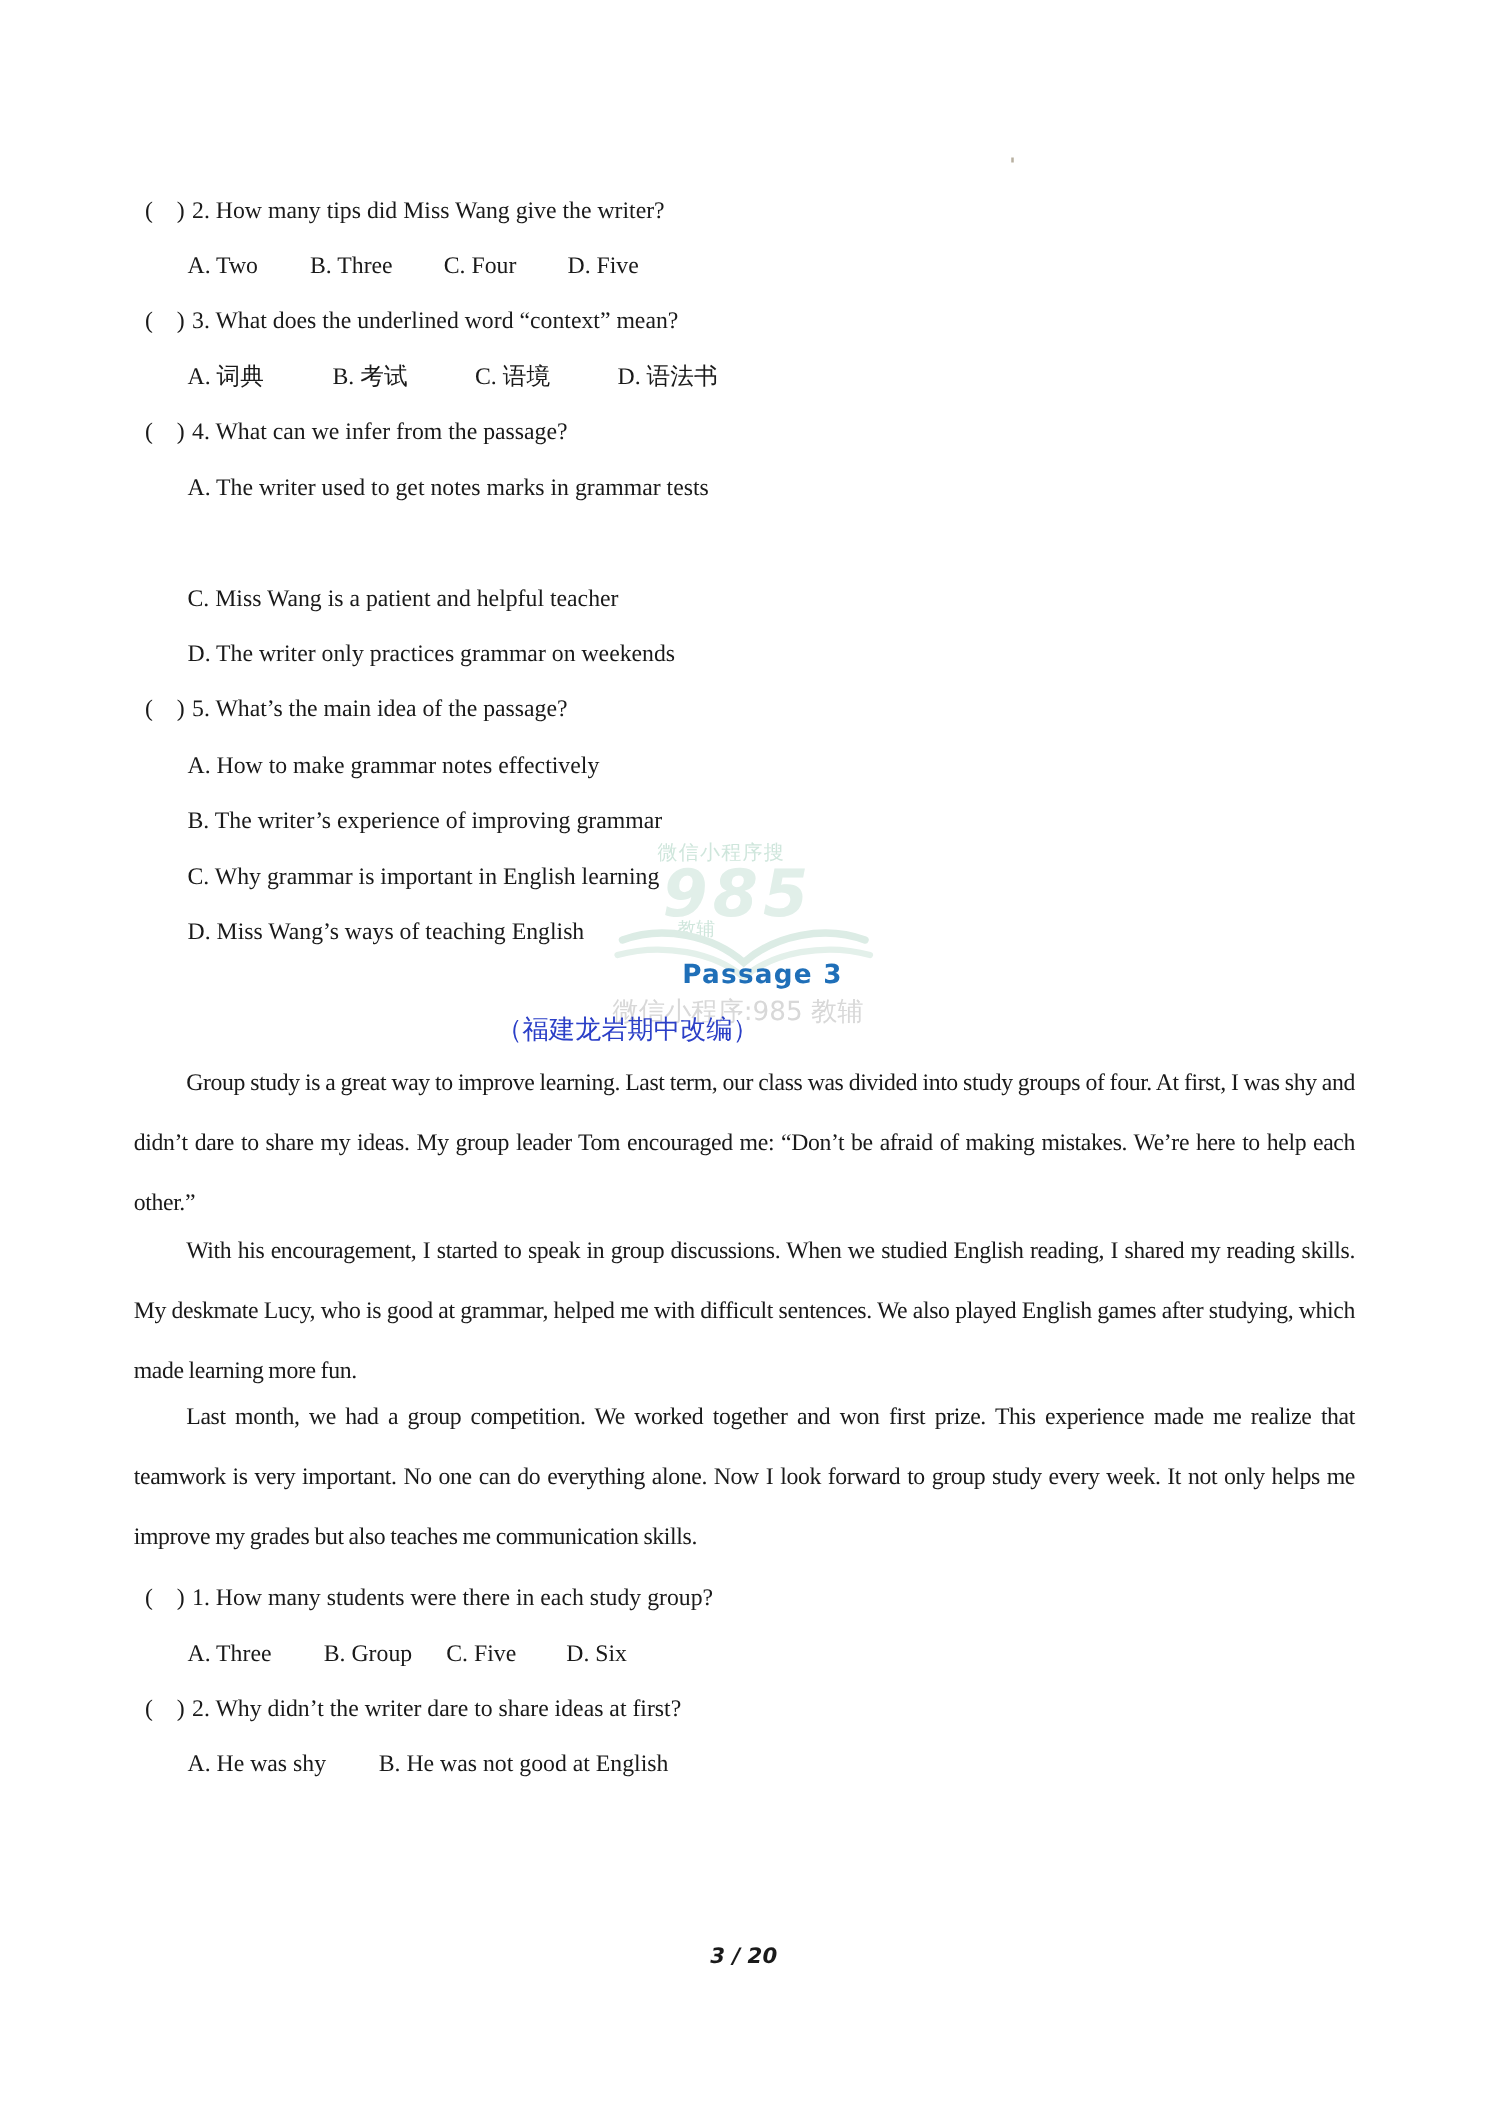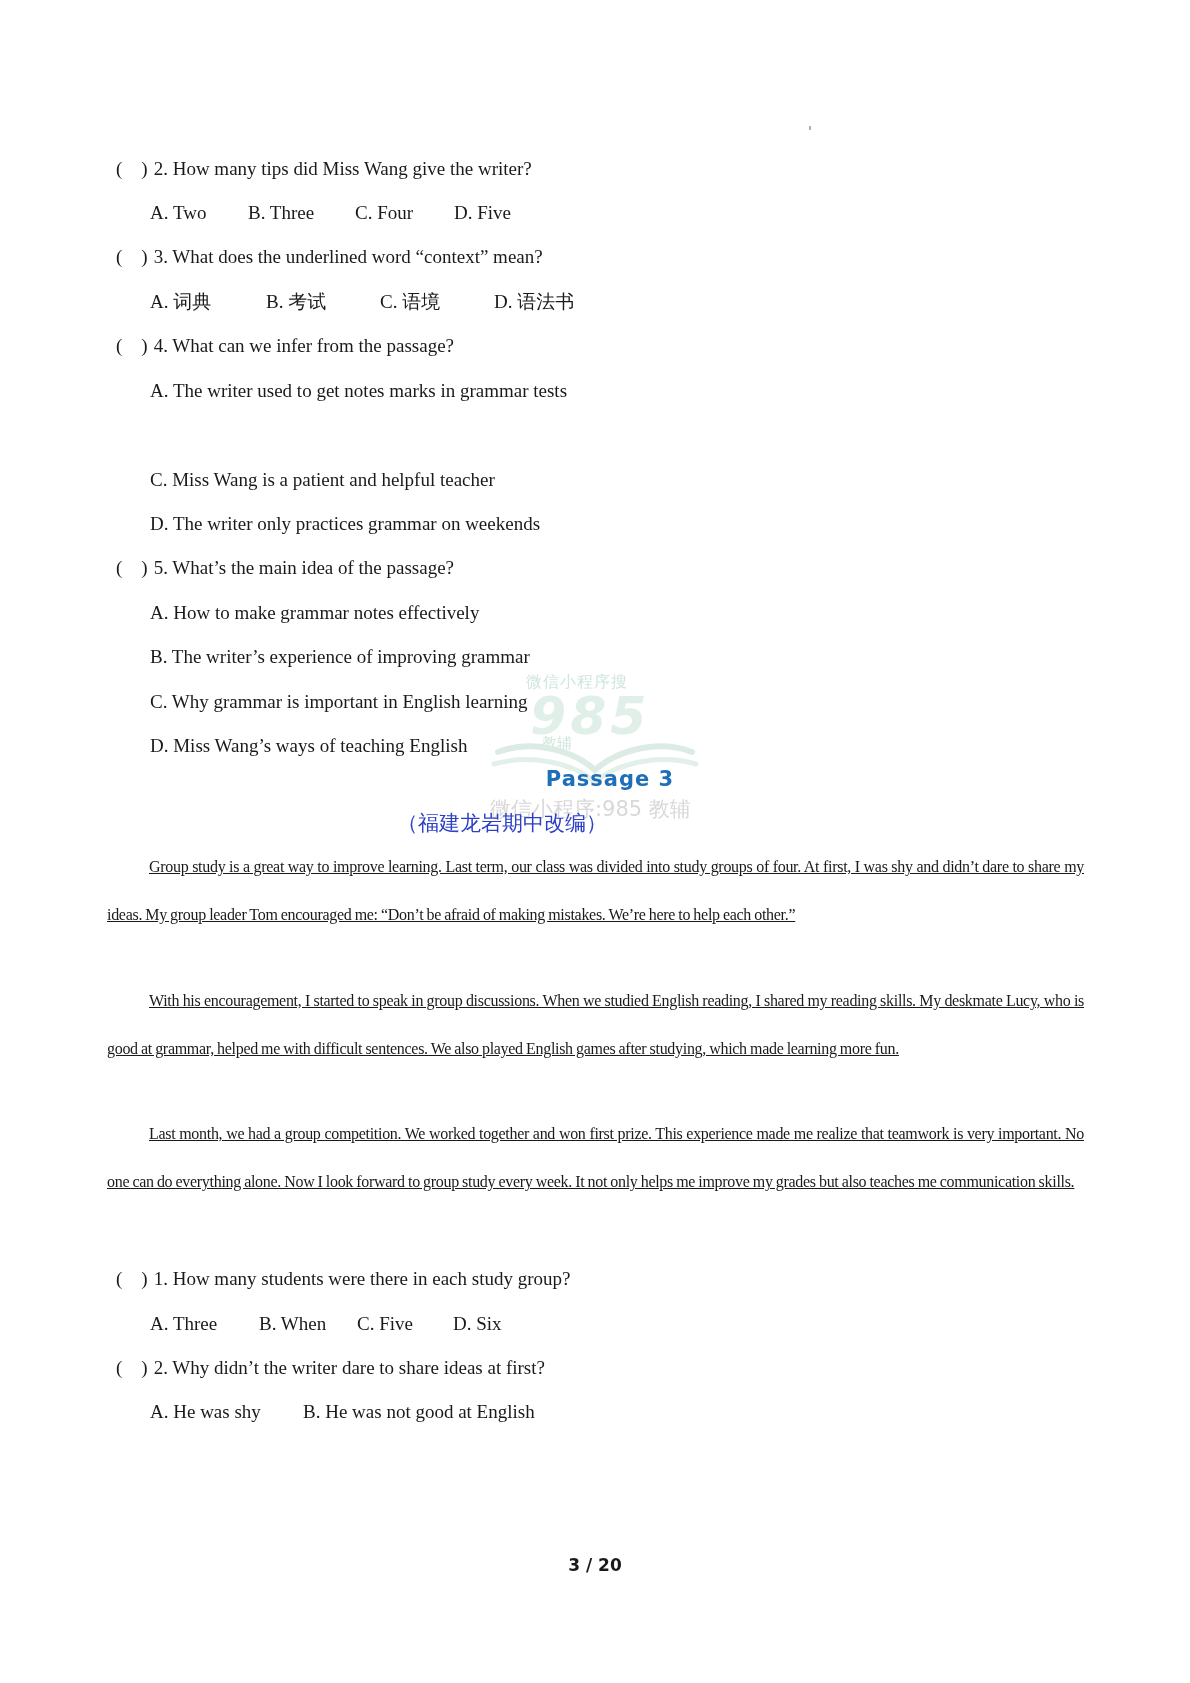--- a/index.html
+++ b/index.html
@@ -8,30 +8,30 @@
     font-family: "Liberation Serif", "DejaVu Serif", serif;
     color: #1a1a1a;
   }
   .page { position: absolute; left: 0; top: 0; width: 1190px; height: 1683px; }
   .line { position: absolute; left: 0; white-space: nowrap; font-size: 19px; line-height: 24px; }
   .q { left: 116px; }
   .q .paren { letter-spacing: 0; margin-right: 6px; }
   .opt { left: 150px; }
   .opt-row { left: 150px; display: flex; align-items: center; }
   .opt-row span { display: inline-block; }
-  .para { position: absolute; left: 107px; width: 977px; font-size: 16px; line-height: 48px;
-          text-align: justify; text-indent: 42px; letter-spacing: -0.3px; word-spacing: -0.5px; text-decoration: underline; }
+  .para { position: absolute; left: 107px; width: 977px; font-size: 19px; line-height: 48px;
+          text-align: justify; text-indent: 42px; letter-spacing: -0.3px; word-spacing: -0.5px; }
   .heading { position: absolute; left: 0; width: 1190px; text-align: center;
              font-family: "DejaVu Sans", "Liberation Sans", sans-serif; font-weight: bold;
              color: #1f6fb8; font-size: 21px; line-height: 28px; letter-spacing: 1px; margin-left: 15px; }
   .subheading { position: absolute; left: 0; width: 1004px; text-align: center;
              font-family: "DejaVu Serif", "Liberation Serif", serif;
              color: #2b3fc7; font-size: 21px; line-height: 28px; }
   .page-num { position: absolute; left: 0; width: 1190px; text-align: center; top: 1555px;
-              font-family: "DejaVu Sans", "Liberation Sans", sans-serif; font-weight: bold; font-size: 17px; }
+              font-family: "DejaVu Sans", "Liberation Sans", sans-serif; font-weight: bold; font-size: 17px; font-style: italic; }
   .watermark { position: absolute; left: 490px; top: 672px; width: 210px; height: 120px; pointer-events: none; }
   .wm-top { position: absolute; left: 36px; top: 0; font-family: "DejaVu Sans", sans-serif; font-size: 16px;
             color: #cfe6dc; letter-spacing: 1px; }
   .wm-num { position: absolute; left: 40px; top: 14px; font-family: "DejaVu Sans", sans-serif; font-weight: bold;
             font-size: 52px; color: #e1efe9; letter-spacing: 4px; font-style: italic; }
   .wm-sub { position: absolute; left: 52px; top: 62px; font-family: "DejaVu Sans", sans-serif; font-size: 15px; color: #cfe6dc; }
   .wm-book { position: absolute; left: 0; top: 58px; }
   .wm-caption { position: absolute; left: 490px; top: 795px; font-family: "DejaVu Sans", sans-serif;
                 font-size: 21px; color: #d8d8d8; white-space: nowrap; }
   .dot { position: absolute; left: 809px; top: 126px; width: 2px; height: 4px; background: #b8b0a0; }
@@ -99,21 +99,21 @@
   <div class="para" style="top:843px">Group study is a great way to improve learning. Last term, our class was divided into study groups of four. At first, I was shy and didn’t dare to share my ideas. My group leader Tom encouraged me: “Don’t be afraid of making mistakes. We’re here to help each other.”</div>
   <div class="para" style="top:977px">With his encouragement, I started to speak in group discussions. When we studied English reading, I shared my reading skills. My deskmate Lucy, who is good at grammar, helped me with difficult sentences. We also played English games after studying, which made learning more fun.</div>
   <div class="para" style="top:1110px">Last month, we had a group competition. We worked together and won first prize. This experience made me realize that teamwork is very important. No one can do everything alone. Now I look forward to group study every week. It not only helps me improve my grades but also teaches me communication skills.</div>
 
   <div class="line q" style="top:1267px">
     <span class="paren">(　)</span><span>1.</span>
     <span>How many students were there in each study group?</span>
   </div>
   <div class="line opt-row" style="top:1312px">
     <span style="width:109px">A. Three</span>
-    <span style="width:98px">B. When</span>
+    <span style="width:98px">B. Group</span>
     <span style="width:96px">C. Five</span>
     <span>D. Six</span>
   </div>
 
   <div class="line q" style="top:1356px">
     <span class="paren">(　)</span><span>2.</span>
     <span>Why didn’t the writer dare to share ideas at first?</span>
   </div>
   <div class="line opt-row" style="top:1400px">
     <span style="width:153px">A. He was shy</span>

